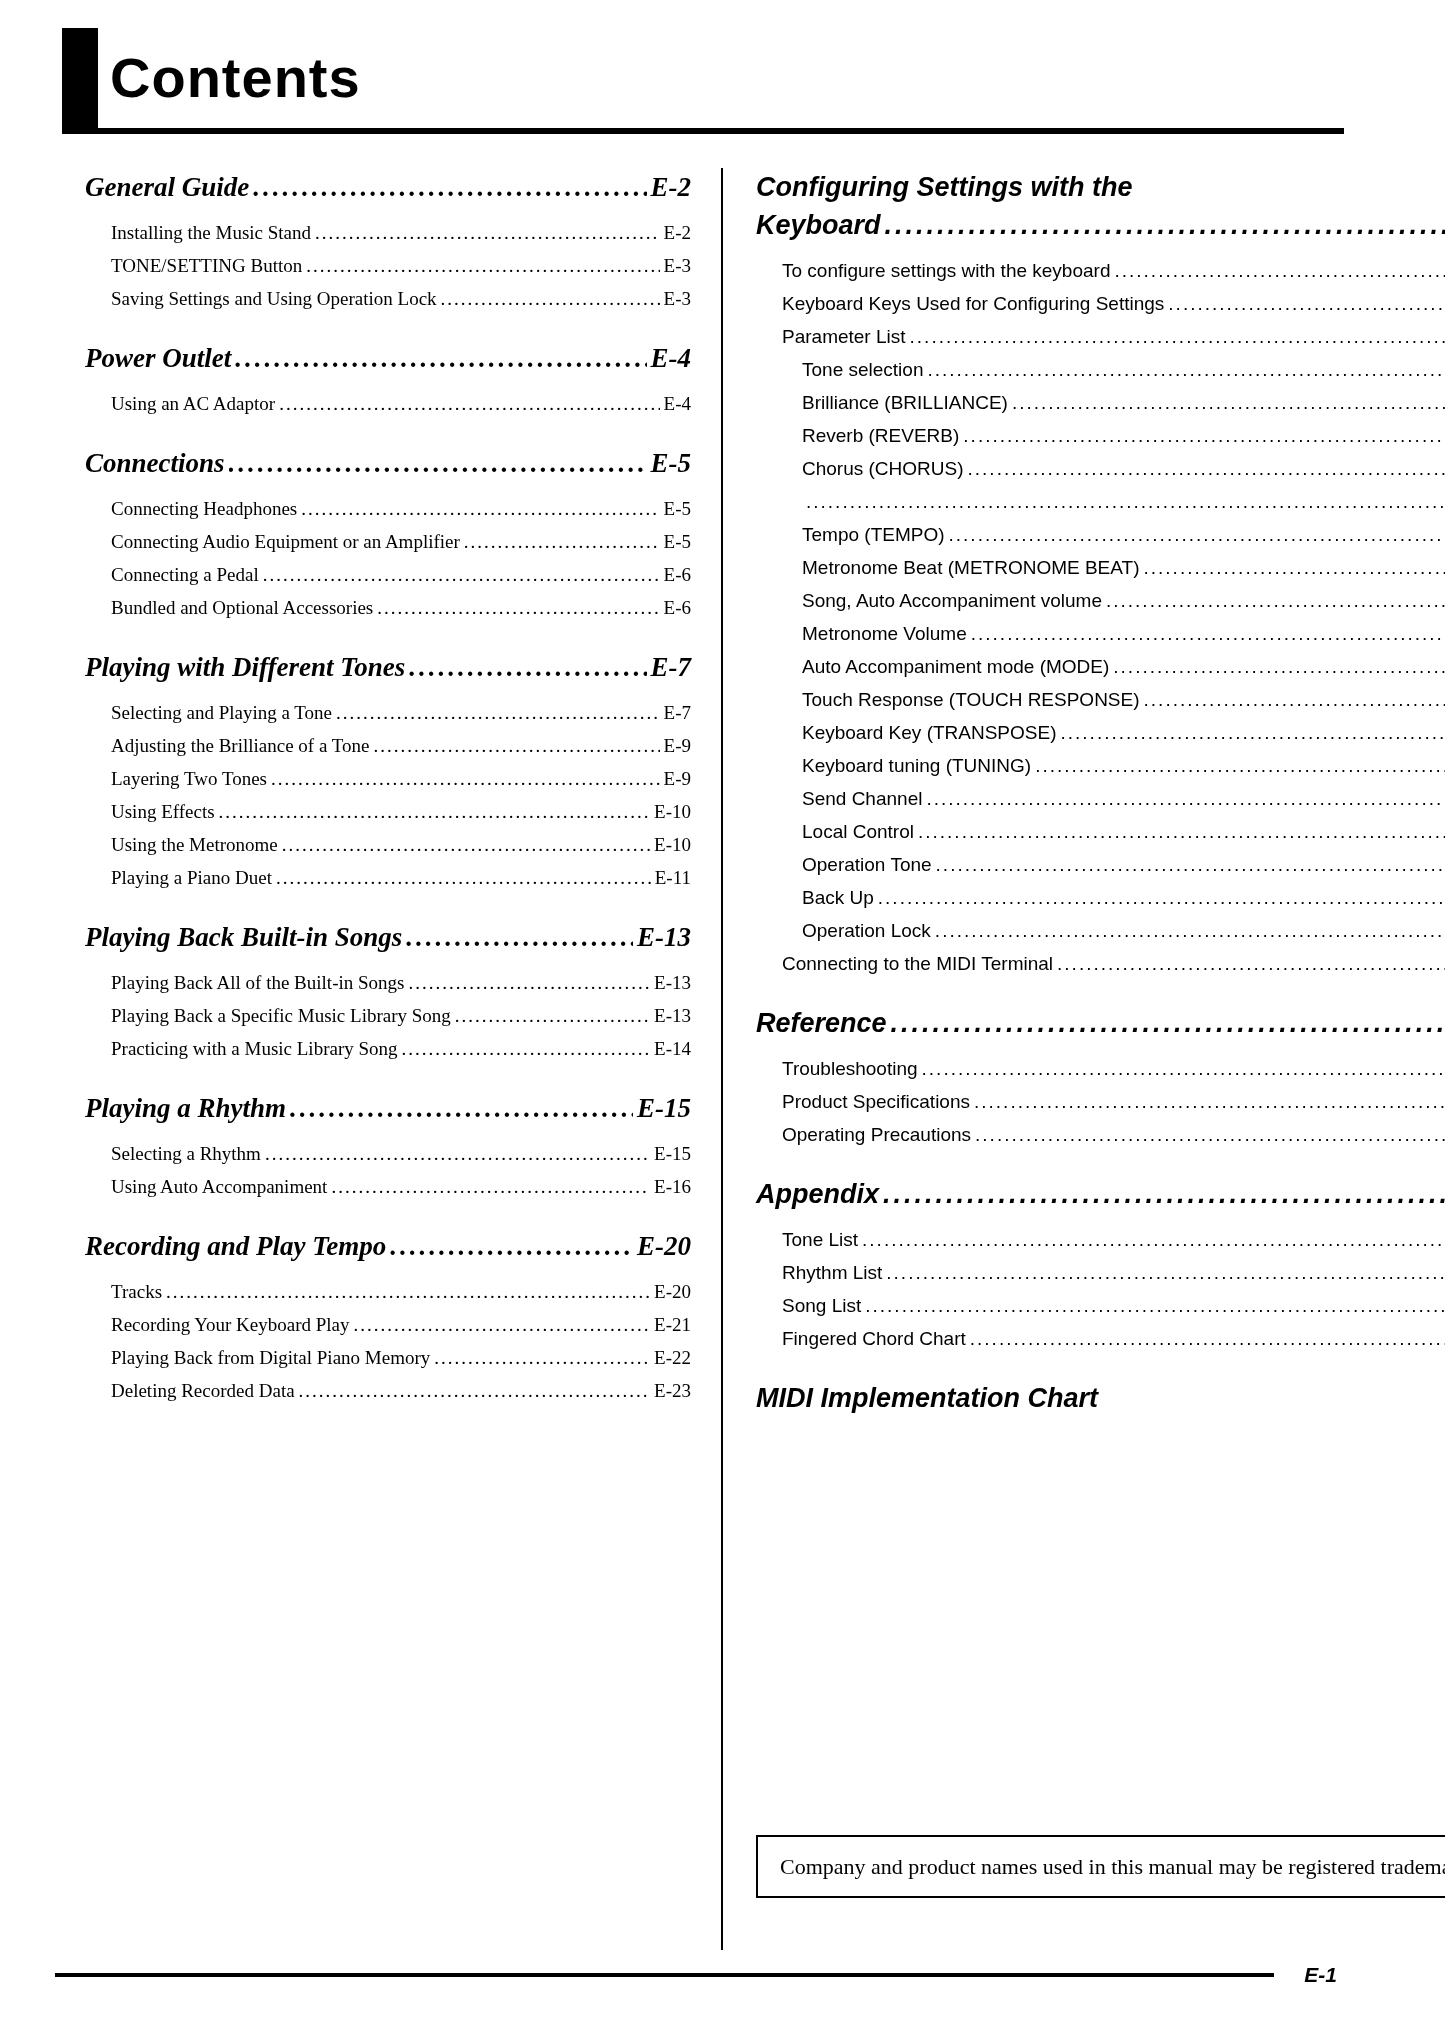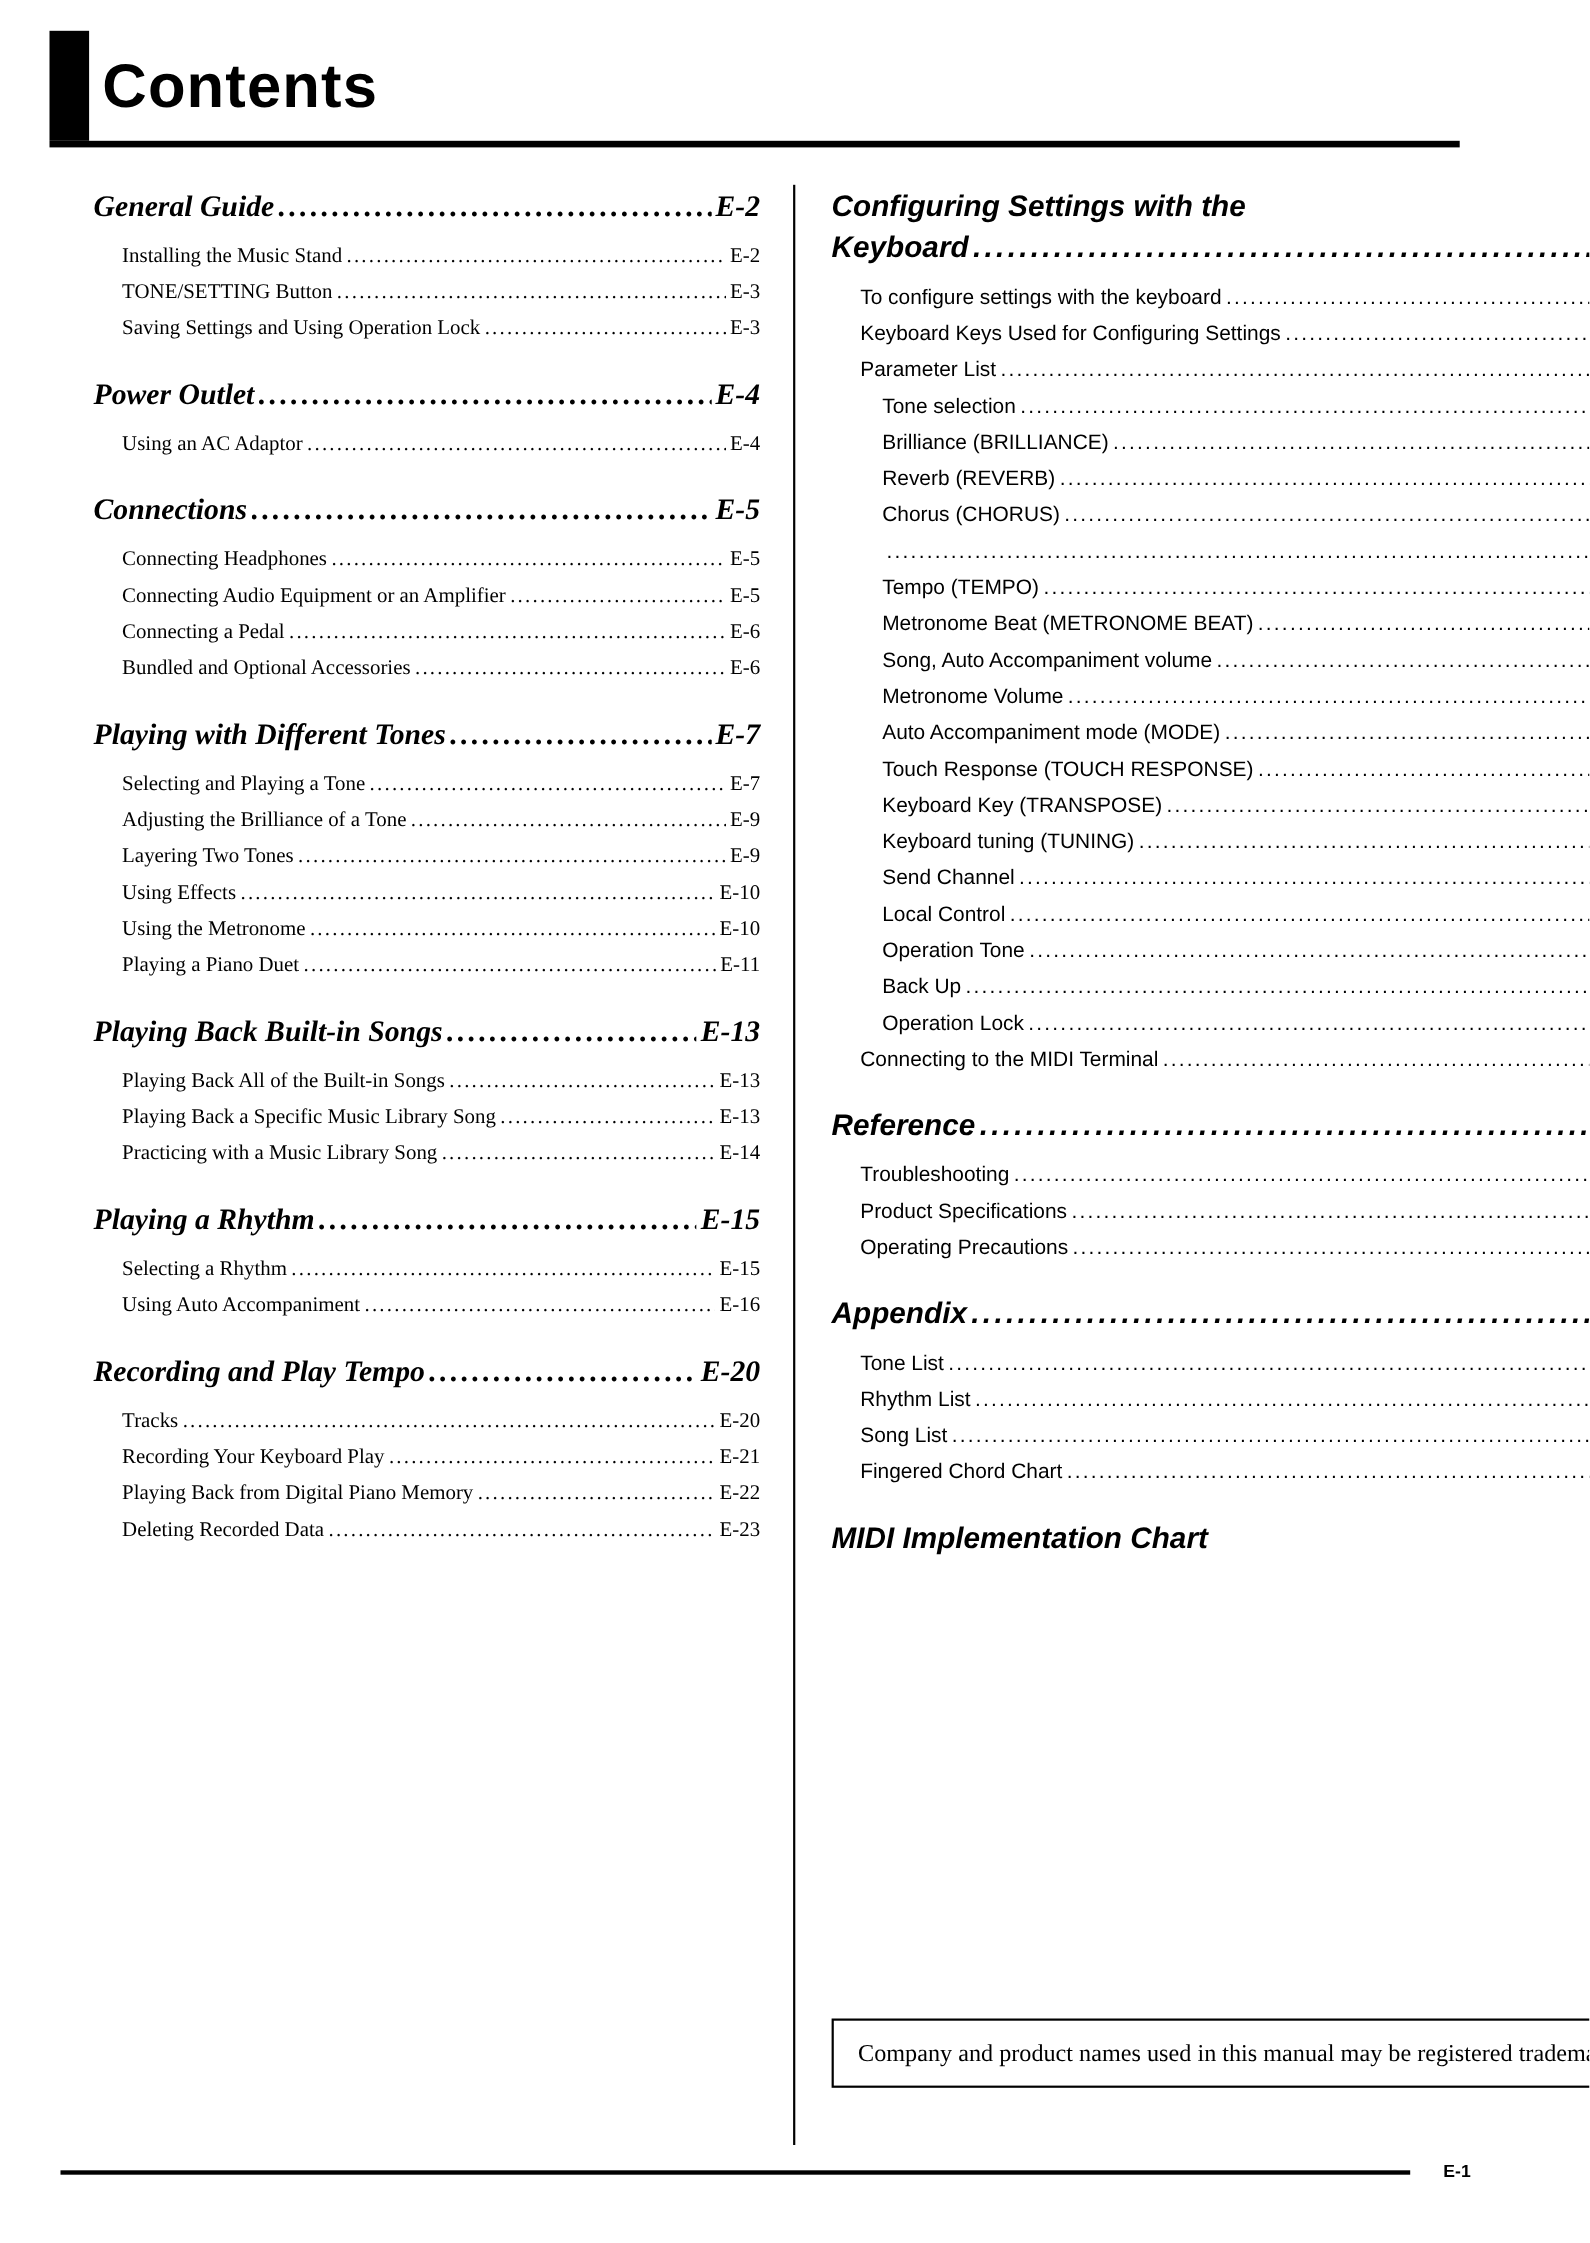--- a/index.html
+++ b/index.html
@@ -13,21 +13,21 @@
     position: relative;
     width: 1445px;
     height: 2039px;
     background: #fff;
     overflow: hidden;
   }
 
   
   .header {
     position: absolute;
-    left: 45px;
+    left: 62px;
     top: 28px;
     width: 1282px;
     border-bottom: 6px solid #000;
     display: flex;
     align-items: stretch;
   }
   .title-bar {
     width: 36px;
     height: 100px;
     background: #000;
@@ -131,21 +131,22 @@
     align-items: center;
   }
   .footer-rule {
     flex: 1;
     height: 4px;
     background: #000;
   }
   .footer-page {
     margin-left: 30px;
     font-weight: bold;
-    font-size: 16px;
+    font-size: 21px;
+    font-style: italic;
   }
 </style>
 </head>
 <body>
 
 <div class="page">
 
   <header class="header">
     <div class="title-bar"></div>
     <h1 class="page-title">Contents</h1>

